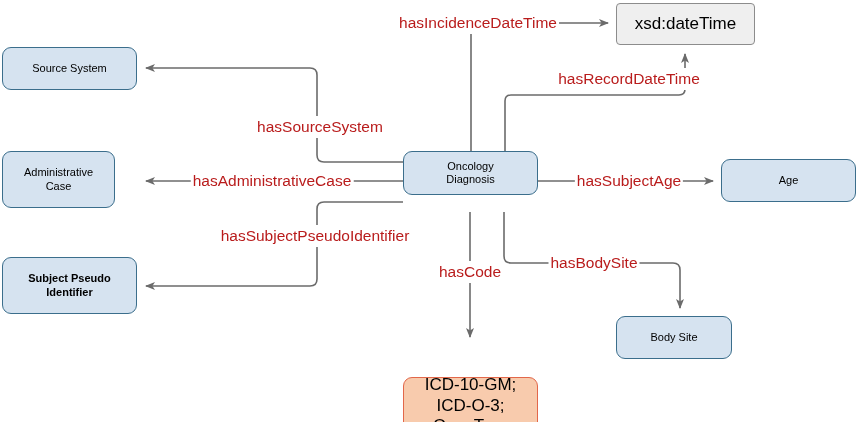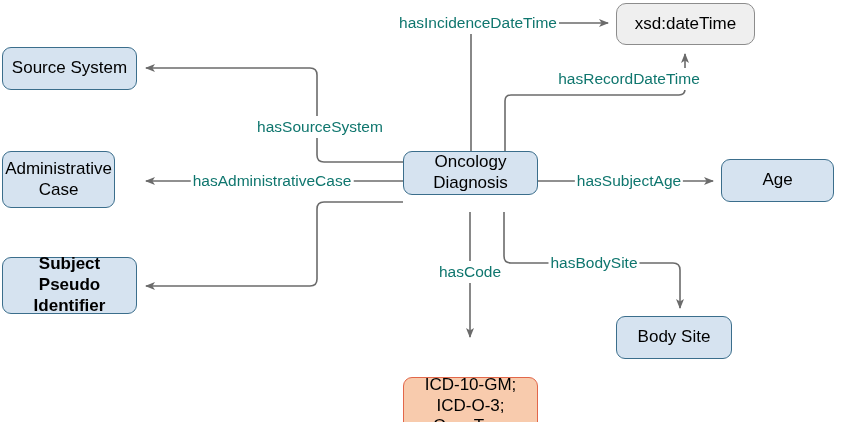--- a/index.html
+++ b/index.html
@@ -30,43 +30,43 @@
     justify-content: center;
     text-align: center;
     line-height: 1.22;
     color: #000000;
     z-index: 3;
   }
   .node-class {
     background: #d6e3f0;
     border: 1.6px solid #3b6e8c;
     border-radius: 9px;
-    font-size: 17px;
+    font-size: 11px;
   }
   .node-datatype {
     background: #efefef;
     border: 1.6px solid #8c8c8c;
-    border-radius: 10px;
+    border-radius: 4px;
     font-size: 17px;
     justify-content: center;
   }
   .node-code {
     background: #f8cbad;
     border: 1.8px solid #e2674a;
     border-radius: 9px;
     font-size: 17px;
   }
   .node-label {
     padding: 0 6px;
     white-space: pre-line;
   }
   .edge-label {
     position: absolute;
     background: #ffffff;
-    color: #0f766e;
+    color: #b91c1c;
     font-size: 15.5px;
     line-height: 20px;
     white-space: nowrap;
     padding: 1px 2px;
     z-index: 4;
     transform: translate(-50%, -50%);
   }
 </style>
 </head>
 <body>
@@ -113,21 +113,21 @@
 
   <div class="node node-class" style="left:403px; top:151px; width:135px; height:44px;">
     <span class="node-label">Oncology
 Diagnosis</span>
   </div>
 
   <div class="node node-datatype" style="left:616px; top:3px; width:139px; height:42px;">
     <span class="node-label">xsd:dateTime</span>
   </div>
 
-  <div class="node node-class" style="left:721px; top:159px; width:113px; height:43px;">
+  <div class="node node-class" style="left:721px; top:159px; width:135px; height:43px;">
     <span class="node-label">Age</span>
   </div>
 
   <div class="node node-class" style="left:616px; top:316px; width:116px; height:43px;">
     <span class="node-label">Body Site</span>
   </div>
 
   <div class="node node-code" style="left:403px; top:345px; width:135px; height:58px;margin-top:32px;">
     <span class="node-label">ICD-10-GM;
 ICD-O-3;
@@ -137,18 +137,19 @@
   <div class="edge-label" style="left:478px; top:23px;">hasIncidenceDateTime</div>
 
   <div class="edge-label" style="left:590px; top:79px;margin-left:39px;">hasRecordDateTime</div>
 
   <div class="edge-label" style="left:320px; top:127px;">hasSourceSystem</div>
 
   <div class="edge-label" style="left:272px; top:181px;">hasAdministrativeCase</div>
 
   <div class="edge-label" style="left:629px; top:181px;">hasSubjectAge</div>
 
+  <div class="edge-label" style="left:315px; top:236px;">hasSubjectPseudoIdentifier</div>
 
   <div class="edge-label" style="left:594px; top:263px;">hasBodySite</div>
 
   <div class="edge-label" style="left:470px; top:272px;">hasCode</div>
 
 </div>
 
 </body></html>

